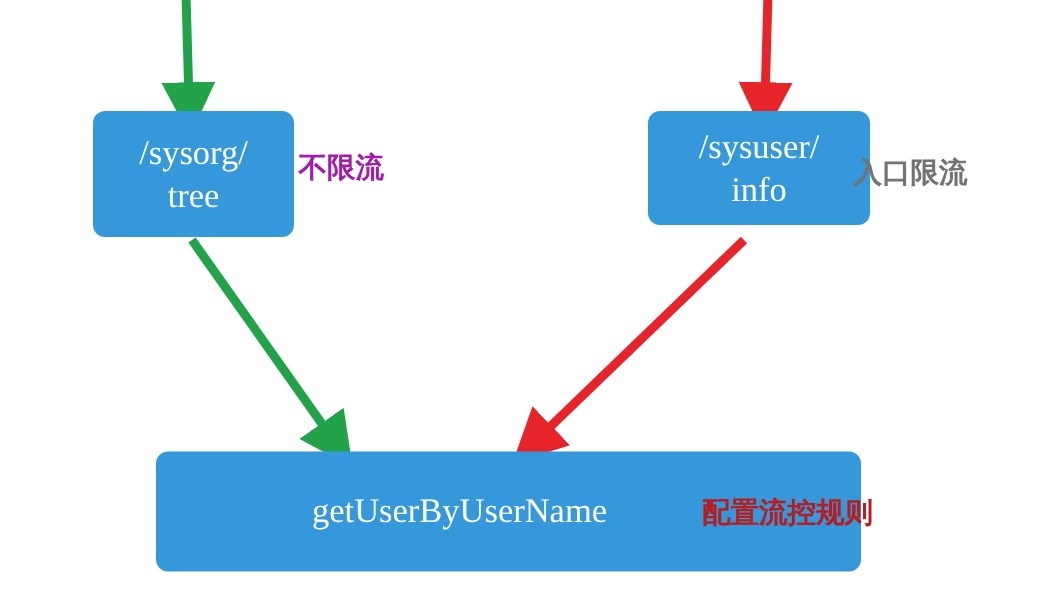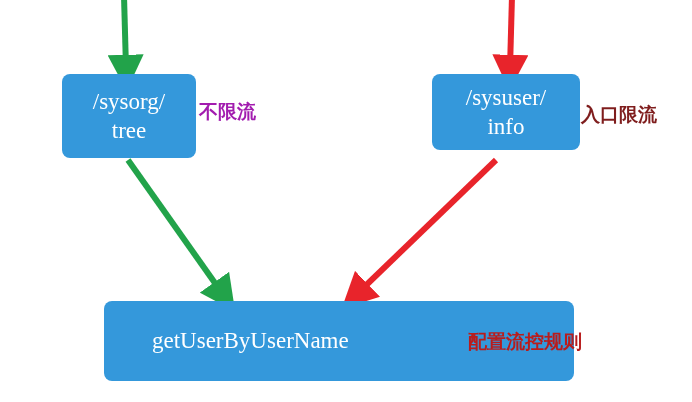--- a/index.html
+++ b/index.html
@@ -50,39 +50,39 @@
     height: 76px;
     font-size: 23px;
   }
   #node-getuserbyusername {
     left: 104px;
     top: 301px;
     width: 470px;
     height: 80px;
     font-size: 23px;
     justify-content: flex-start;
-    padding-left: 48px;
+    padding-left: 104px;
     box-sizing: border-box;
   }
   .annot {
     position: absolute;
     font-family: "DejaVu Sans", "Liberation Sans", sans-serif;
     font-weight: bold;
     font-size: 19px;
     white-space: nowrap;
   }
   #annot-green {
     left: 199px;
     top: 99px;
     color: #a21caf;
   }
   #annot-red-entry {
-    left: 581px;
+    left: 569px;
     top: 102px;
-    color: #7f1d1d;
+    color: #737373;
   }
   #annot-red-rule {
     left: 468px;
     top: 329px;
     color: #b91c1c;
   }
 </style>
 </head>
 <body>
 

